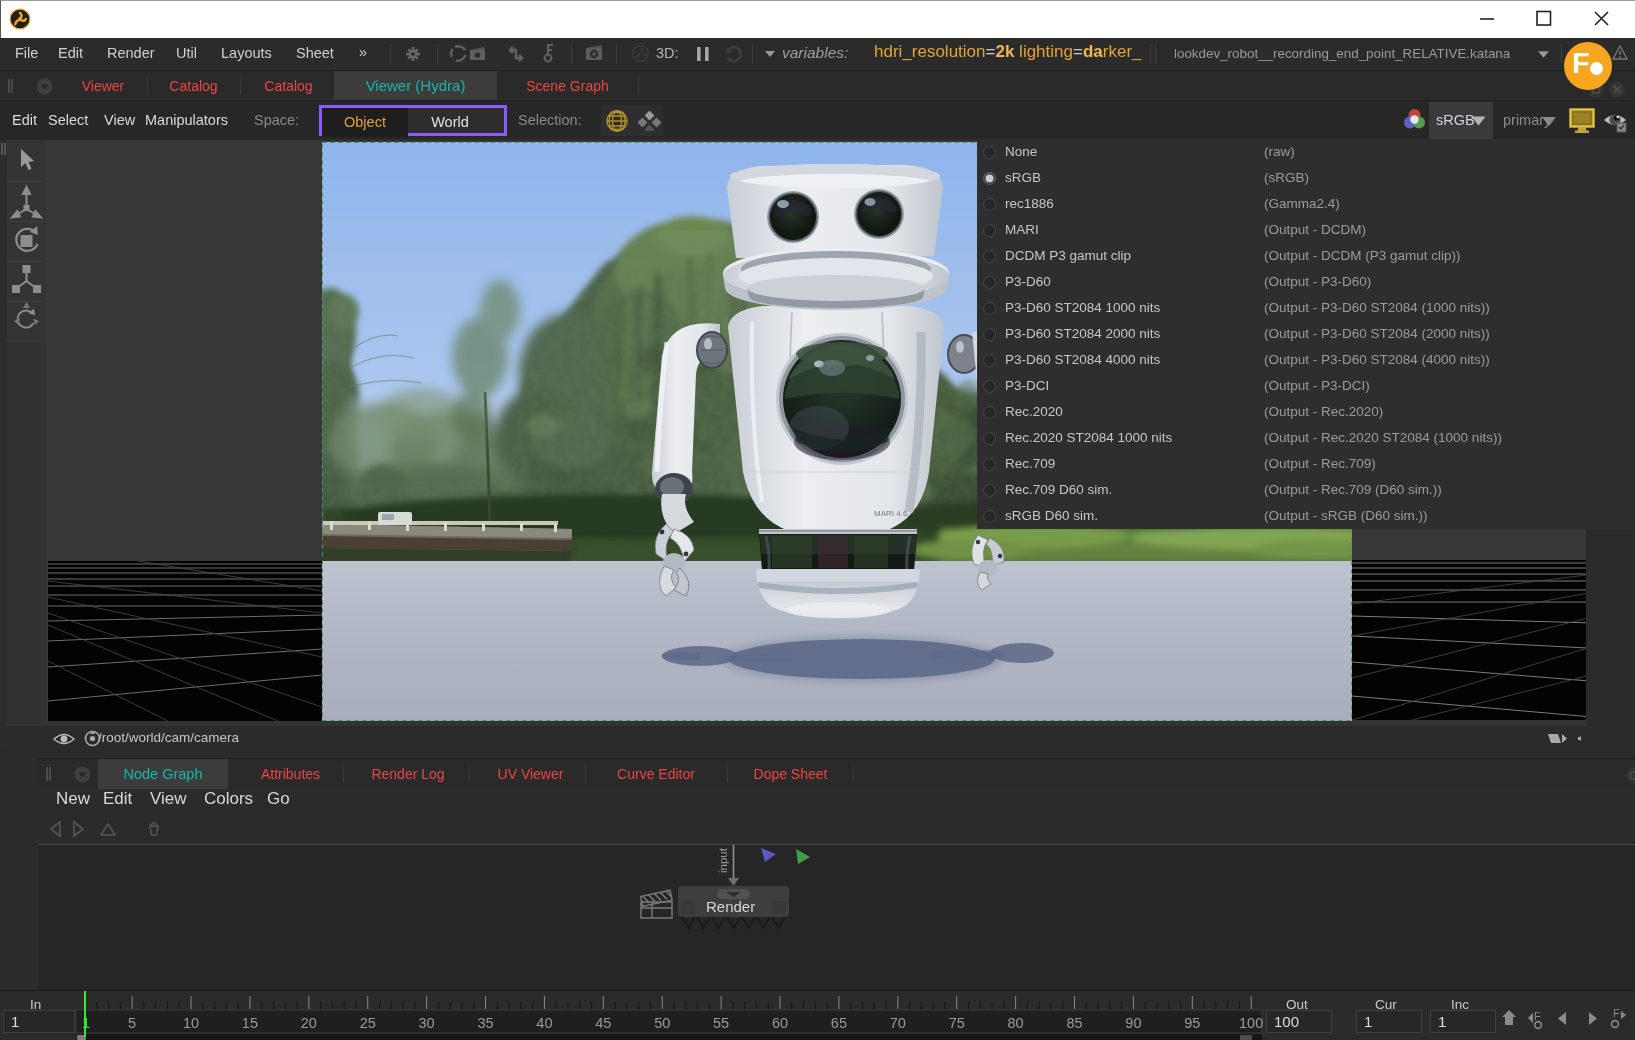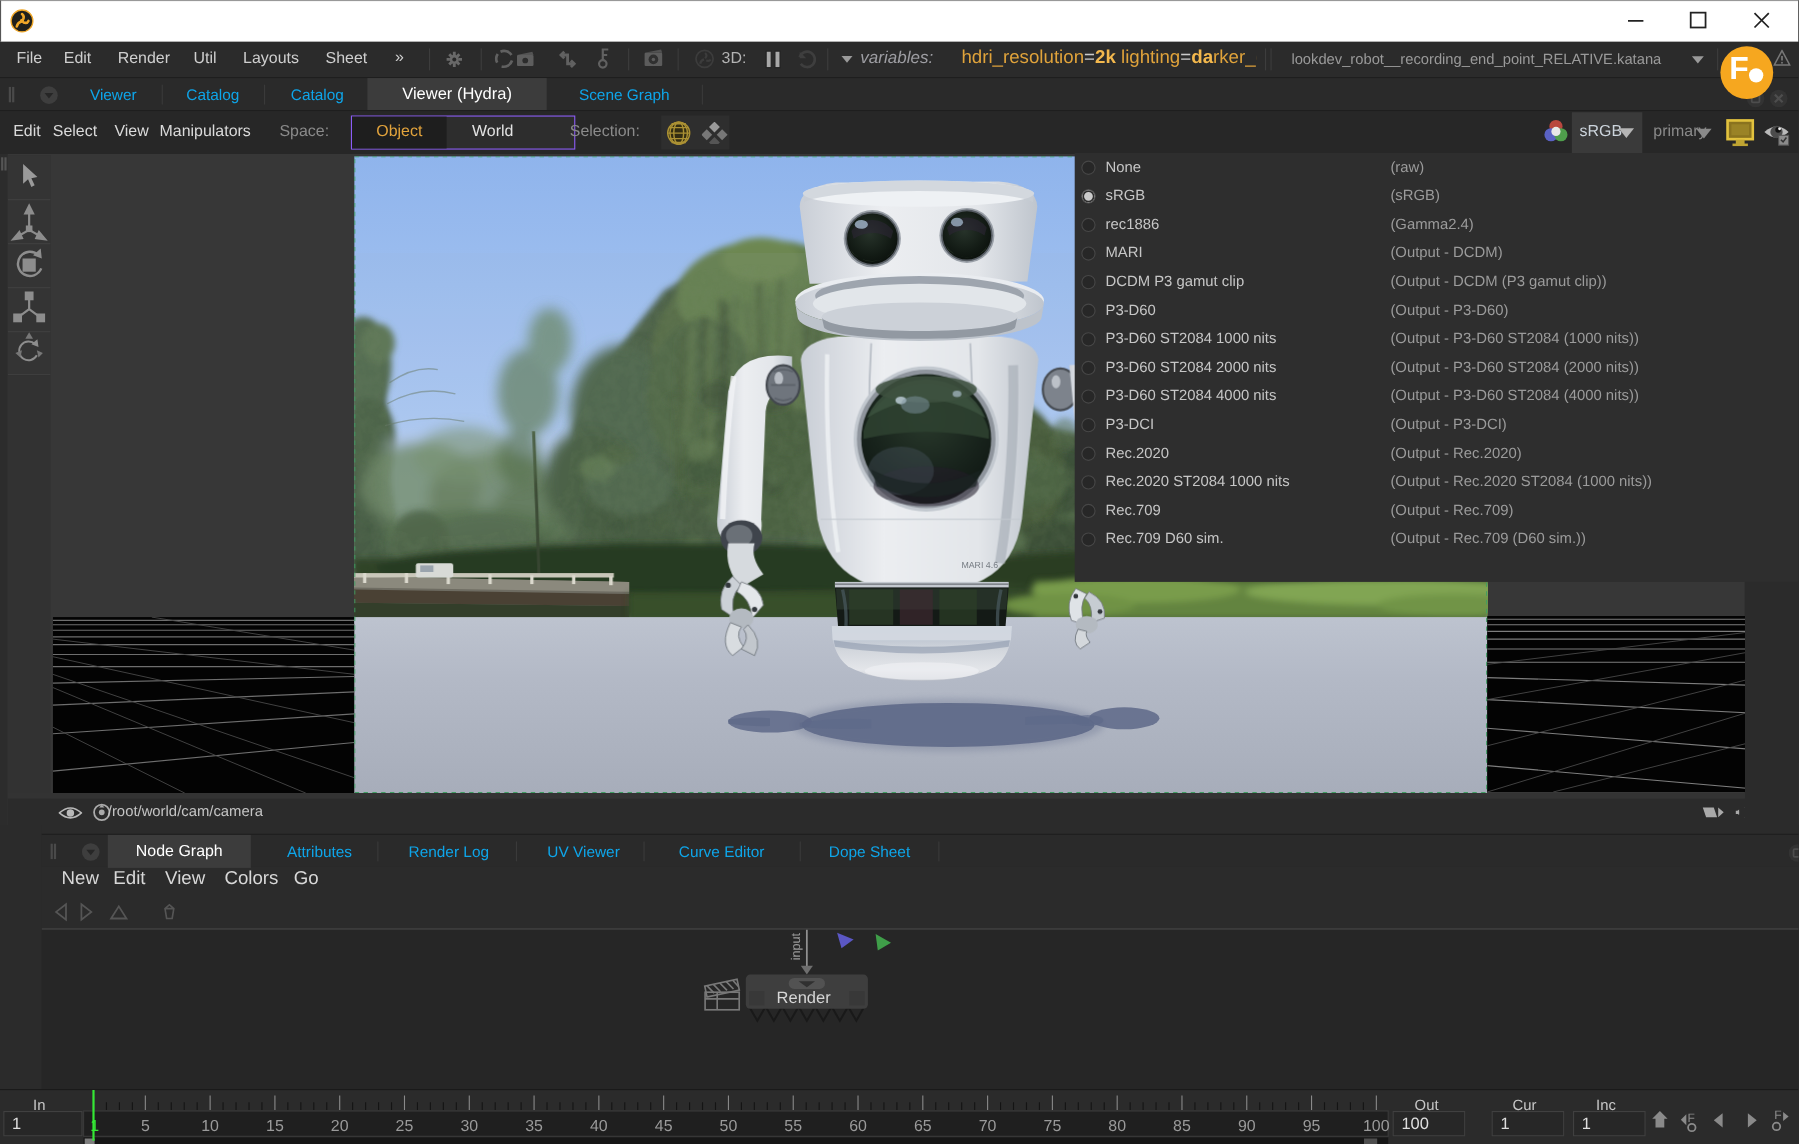--- a/index.html
+++ b/index.html
@@ -13,22 +13,22 @@
   border-top:1px solid #999; border-left:1px solid #555; }
 #titletext { left:36px; top:10px; font-size:14.3px; color:#111; }
 
 
 #menubar { left:0; top:38px; width:1635px; height:32px; background:#2b2b2b; }
 .mitem { position:absolute; top:7px; font-size:14.5px; color:#cfcfcf; white-space:nowrap; }
 .msep  { position:absolute; top:6px; width:1px; height:20px; background:#3d3d3d; }
 
 
 .tabrow { width:1635px; height:30px; background:#2a2a2a; border-top:1px solid #1e1e1e; }
-.tab { position:absolute; top:0; height:30px; font-size:14px; color:#0ea5e9; text-align:center; line-height:30px; }
-.tab.active { background:#3c3c3c; color:#ffffff; }
+.tab { position:absolute; top:0; height:30px; font-size:14px; color:#ef4444; text-align:center; line-height:30px; }
+.tab.active { background:#3c3c3c; color:#14b8a6; }
 .tsep { position:absolute; top:6px; width:1px; height:18px; background:#3a3a3a; }
 
 
 #toolrow { left:0; top:100px; width:1635px; height:40px; background:#272727; border-top:1px solid #1e1e1e; }
 .trtext { position:absolute; top:11px; font-size:14.5px; color:#dadada; }
 .trdim  { position:absolute; top:11px; font-size:14.5px; color:#8a8a8a; }
 
 
 #viewport { left:0; top:140px; width:1586px; height:610px; background:#373737; overflow:hidden; }
 
@@ -196,21 +196,21 @@
         <path d="M25.5 5 L32.5 12 M32.5 5 L25.5 12" stroke="#4d4d4d" stroke-width="2"></path>
     </svg>
   </div>
 
   <div id="toolrow" class="abs">
     <div class="trtext" style="left:12px">Edit</div>
     <div class="trtext" style="left:48px">Select</div>
     <div class="trtext" style="left:104px">View</div>
     <div class="trtext" style="left:145px">Manipulators</div>
     <div class="trdim" style="left:254px">Space:</div>
-    <div class="abs" style="left:319px;top:4px;width:204px;height:31px;border:1px solid #8b5cf6;background:#2d2d2d">
+    <div class="abs" style="left:319px;top:4px;width:188px;height:31px;border:3px solid #8b5cf6;background:#2d2d2d">
       <div style="position:absolute;left:0;top:0;width:86px;height:29px;background:#1e1e1e;color:#e2a33c;font-size:14.5px;text-align:center;line-height:29px">Object</div>
       <div style="position:absolute;left:86px;top:0;width:84px;height:29px;color:#e2e2e2;font-size:14.5px;text-align:center;line-height:29px">World</div>
     </div>
     <div class="trdim" style="left:518px">Selection:</div>
     <div class="abs" style="left:601px;top:4px;width:62px;height:31px;background:#2e2e2e"></div>
     <svg class="abs" style="left:604px;top:7px" width="26" height="26" viewBox="0 0 26 26">
       <circle cx="13" cy="13" r="10.5" fill="#332d12"></circle>
       <g stroke="#ab9134" stroke-width="1.3" fill="none">
         <circle cx="13" cy="13" r="10"></circle>
           <ellipse cx="13" cy="13" rx="4.5" ry="10"></ellipse>
@@ -787,20 +787,25 @@
       </div>
     <div class="ddrow">
         <span class="ddradio"></span>
         <span class="ddl">Rec.709</span>
         <span class="ddr">(Output - Rec.709)</span>
       </div>
     <div class="ddrow">
         <span class="ddradio"></span>
         <span class="ddl">Rec.709 D60 sim.</span>
         <span class="ddr">(Output - Rec.709 (D60 sim.))</span>
+      </div>
+    <div class="ddrow">
+        <span class="ddradio"></span>
+        <span class="ddl">sRGB D60 sim.</span>
+        <span class="ddr">(Output - sRGB (D60 sim.))</span>
       </div>
   </div>
 
   <div id="bpanel" class="abs">
     <div class="tabrow" style="position:absolute;left:0;top:8px">
       <div style="position:absolute;left:8px;top:8px;width:2px;height:14px;background:#4a4a4a"></div>
       <div style="position:absolute;left:11px;top:8px;width:2px;height:14px;background:#4a4a4a"></div>
       <svg style="position:absolute;left:36px;top:7px" width="17" height="17" viewBox="0 0 17 17">
         <circle cx="8.5" cy="8.5" r="8" fill="#3e3e3e"></circle>
           <path d="M4.5 6.5 L12.5 6.5 L8.5 11.5 Z" fill="#262626"></path>

